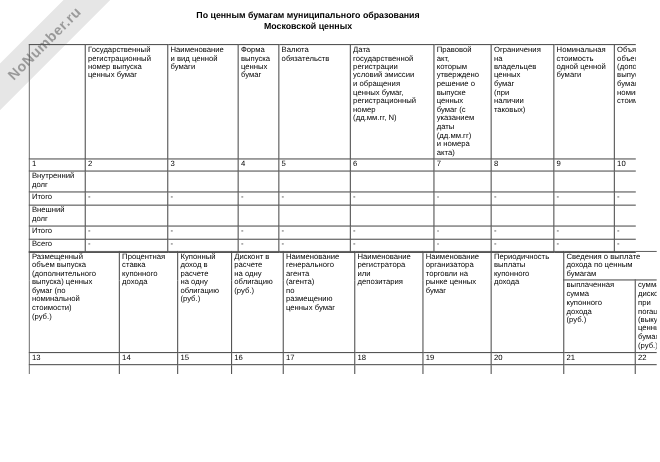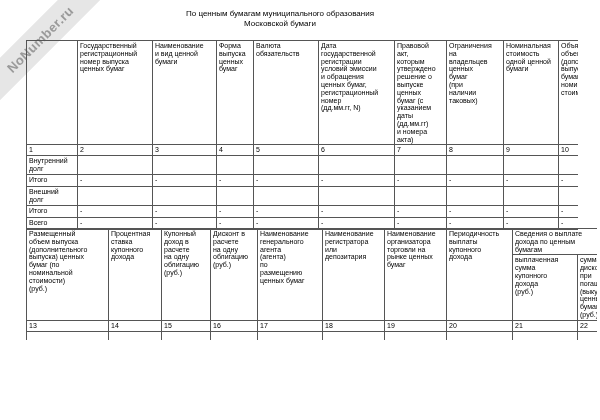--- a/index.html
+++ b/index.html
@@ -12,21 +12,21 @@
     position:absolute;left:-40px;top:24px;width:160px;height:30px;
     background:#e6e6e6;transform:rotate(-45deg);
     display:flex;align-items:center;justify-content:center;z-index:0;
   }
   .wm-text{
     font-size:13px;font-weight:bold;color:#9a9a9a;letter-spacing:.5px;white-space:nowrap;
   }
   
   .doc-title{
     position:absolute;top:9px;left:0;width:560px;text-align:center;
-    font-size:8px;line-height:10px;z-index:2;
+    font-size:8px;line-height:10px;z-index:2;font-weight:bold;
   }
   
   .tbl-clip{position:absolute;overflow:hidden;z-index:1;}
   .clip-1{left:26px;top:40px;width:552px;height:190px;}
   .clip-2{left:26px;top:228px;width:571px;height:112px;}
   table{
     border-collapse:collapse;table-layout:fixed;
     font-size:7px;line-height:7.8px;color:#000;background:transparent;
   }
   .tbl-1{width:622px;}
@@ -42,21 +42,21 @@
 </style>
 </head>
 <body>
 
 <div class="wm-band">
   <span class="wm-text">NoNumber.ru</span>
 </div>
 
 <div class="doc-title">
   <div>По ценным бумагам муниципального образования</div>
-  <div>Московской бумаги</div>
+  <div>Московской ценных</div>
 </div>
 
 <div class="tbl-clip clip-1">
   <table class="tbl-1">
     <colgroup>
       <col style="width:51px">
         <col style="width:75px">
         <col style="width:64px">
         <col style="width:37px">
         <col style="width:65px">

